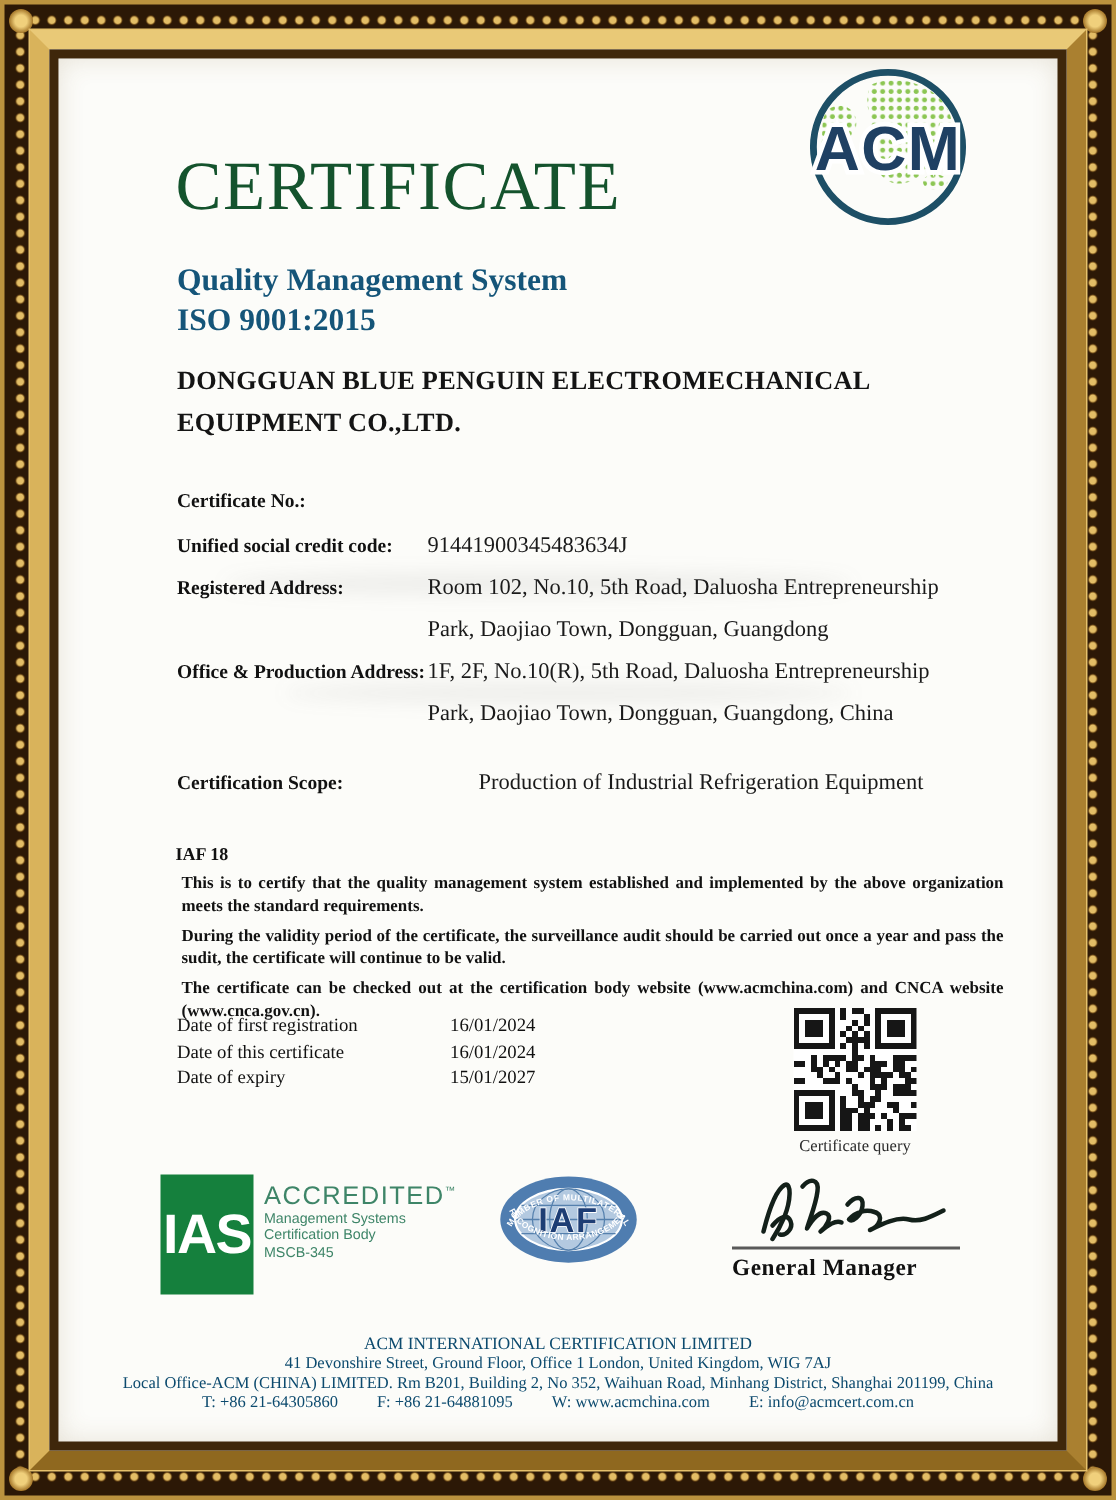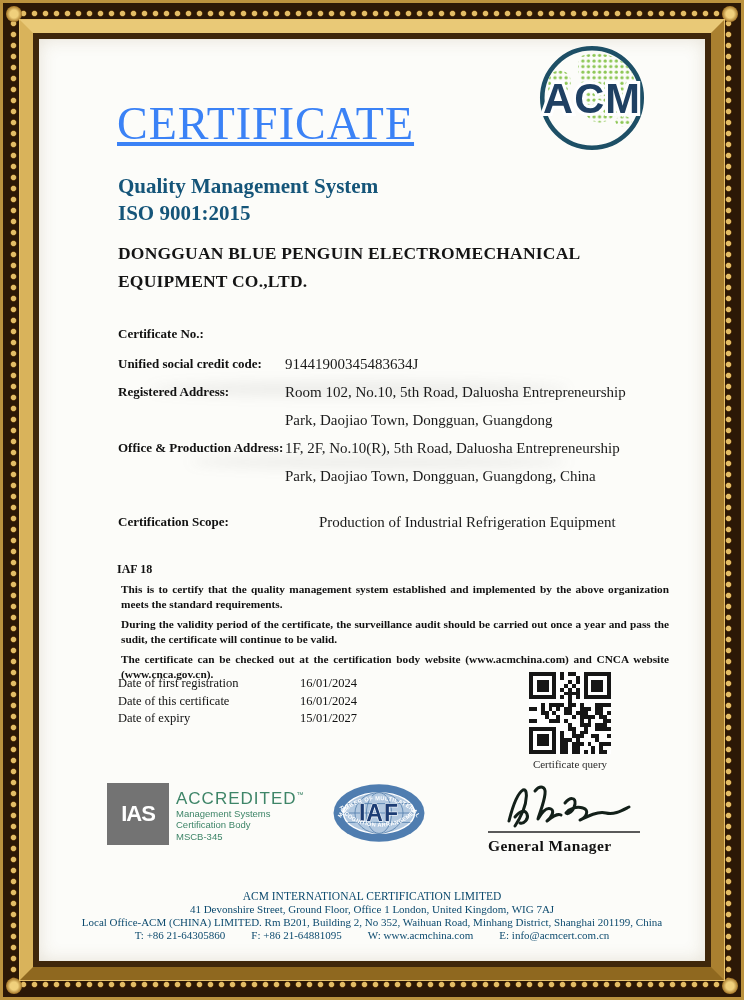--- a/index.html
+++ b/index.html
@@ -17,21 +17,21 @@
     background:radial-gradient(circle,#f0d07c 0 35%,#a5772a 70%,#4a2d0a 100%);}
   .frame-gold{position:absolute;inset:20px;border:13px solid #c69c43;
     border-top-color:#e9c977;border-left-color:#d9b35b;border-right-color:#aa8030;border-bottom-color:#8f681f;
     box-shadow:inset 0 0 0 1px #6d470f, 0 0 0 1px #e6c16c;}
   .paper{position:absolute;inset:33px;border:6px solid #3f270b;background:#fcfcf9;
     box-shadow:inset 0 0 18px rgba(120,90,40,.16);}
   .scan-shade{position:absolute;background:rgba(95,95,100,.09);filter:blur(6px);border-radius:50%;}
 
   
   .acm-logo{position:absolute;left:486px;top:2px;width:134px;height:116px;}
-  .title{position:absolute;left:78px;top:58px;font-size:46px;letter-spacing:1px;color:#3b82f6;text-decoration:underline;}
+  .title{position:absolute;left:78px;top:58px;font-size:46px;letter-spacing:1px;color:#14532d;}
   .scheme{position:absolute;left:79px;top:134px;font-weight:bold;font-size:21px;line-height:27px;color:#155579;}
   .company{position:absolute;left:79px;top:201px;font-weight:bold;font-size:17.5px;line-height:27.5px;color:#141414;letter-spacing:.2px;}
 
   .fields{position:absolute;left:79px;top:281px;width:545px;}
   .field-row{display:flex;align-items:flex-start;}
   .field-label{width:167px;flex-shrink:0;font-weight:bold;font-size:13px;line-height:28px;color:#111;}
   .field-value{width:360px;font-size:15px;line-height:28px;color:#1a1a1a;}
   .mt2{margin-top:2px;align-items:center;} .mt18{margin-top:18px;gap:34px;}
 
   .statement{position:absolute;left:78px;top:523px;width:556px;color:#111;}
@@ -42,22 +42,22 @@
   .date-row{display:flex;font-weight:normal;font-size:12.5px;line-height:17.5px;color:#111;}
   .date-label{width:182px;flex-shrink:0;}
 
   .qr-wrap{position:absolute;left:476px;top:633px;width:110px;text-align:center;}
   .qr-box{width:82px;height:82px;margin:0 auto;background:#fff;}
   .qr-box svg{display:block;width:82px;height:82px;fill:#161616;}
   .qr-caption{margin-top:4px;font-size:11px;color:#2b2b2b;}
 
   .ias{position:absolute;left:68px;top:744px;display:flex;align-items:flex-start;
        font-family:"Liberation Sans", sans-serif;color:#3e8568;}
-  .ias-square{width:62px;height:62px;background:#737373;color:#fff;display:flex;align-items:center;justify-content:center;
-       font-weight:bold;font-size:22px;letter-spacing:-1px;}
+  .ias-square{width:62px;height:80px;background:#15803d;color:#fff;display:flex;align-items:center;justify-content:center;
+       font-weight:bold;font-size:37px;letter-spacing:-1px;}
   .ias-text{margin-left:7px;padding-top:3px;}
   .ias-accredited{font-size:17px;letter-spacing:1px;line-height:18px;}
   .ias-accredited sup{font-size:7px;}
   .ias-line{font-size:9.5px;line-height:11.5px;}
 
   .iaf-logo{position:absolute;left:294px;top:744px;width:92px;height:60px;}
 
   .sig-block{position:absolute;left:449px;top:736px;width:175px;}
   .sig-svg{display:block;margin-left:10px;}
   .sig-line{border-top:2px solid #5a5a5a;width:152px;margin:2px 0 4px 0;}

